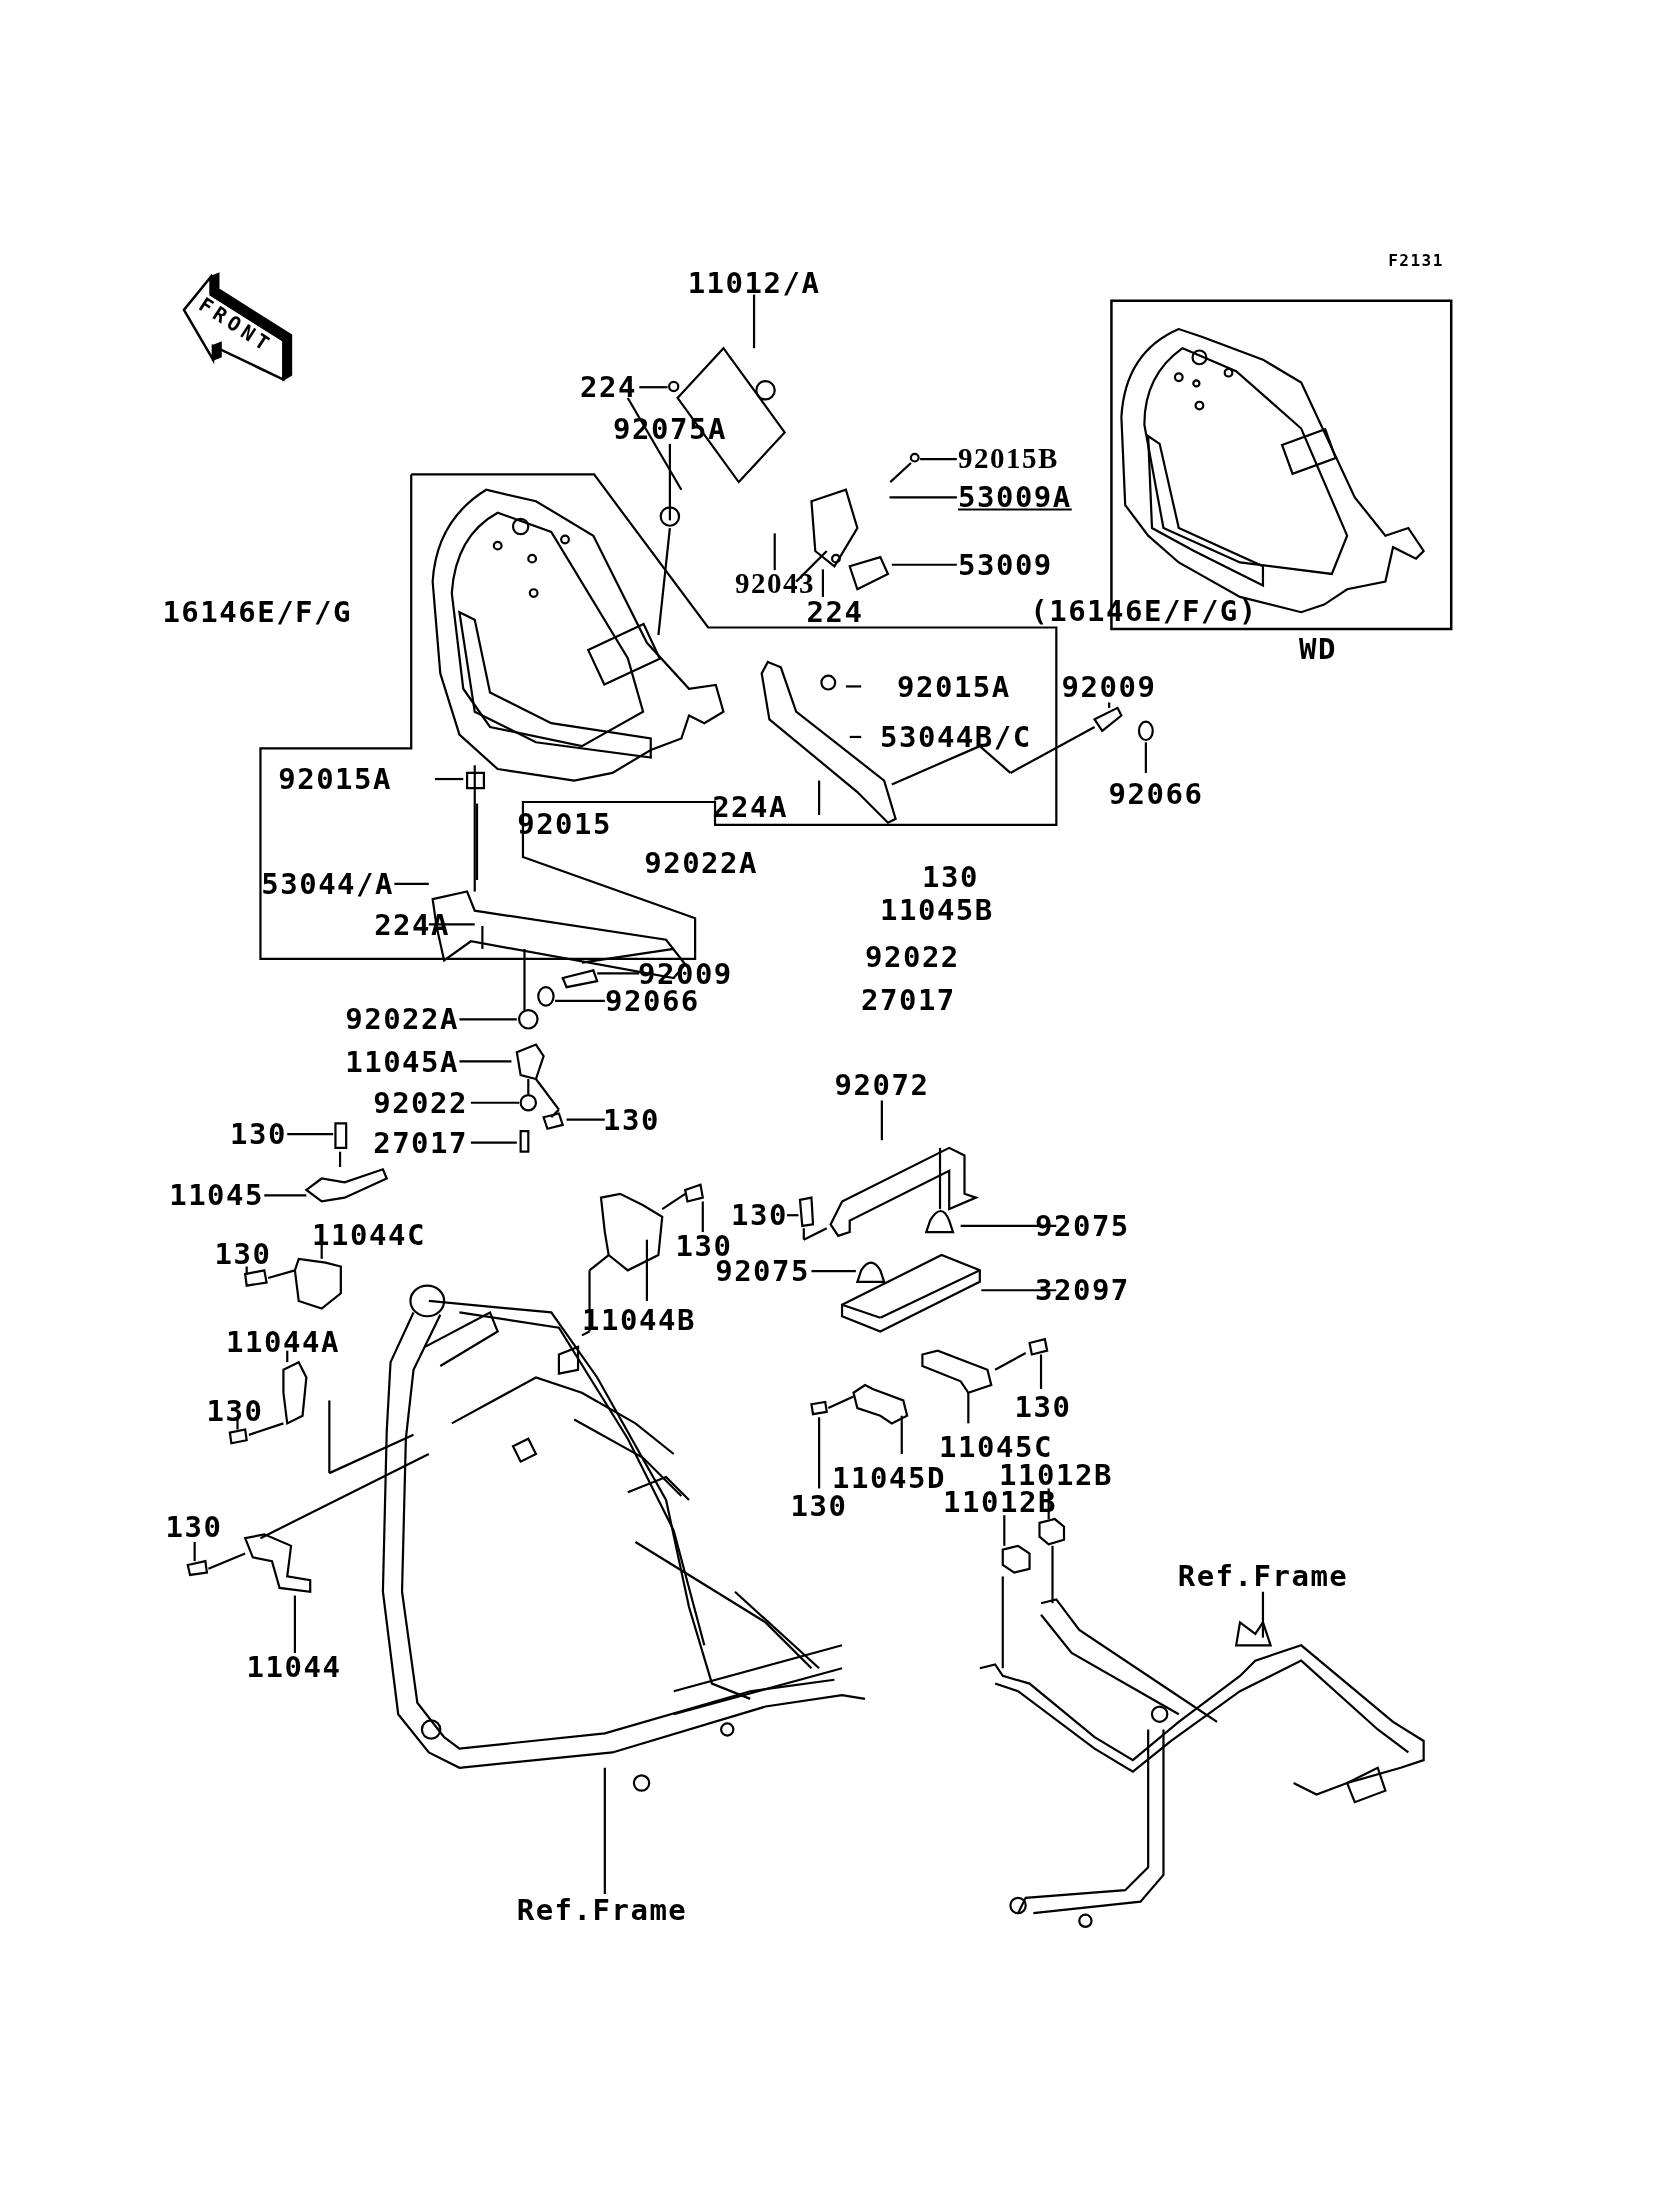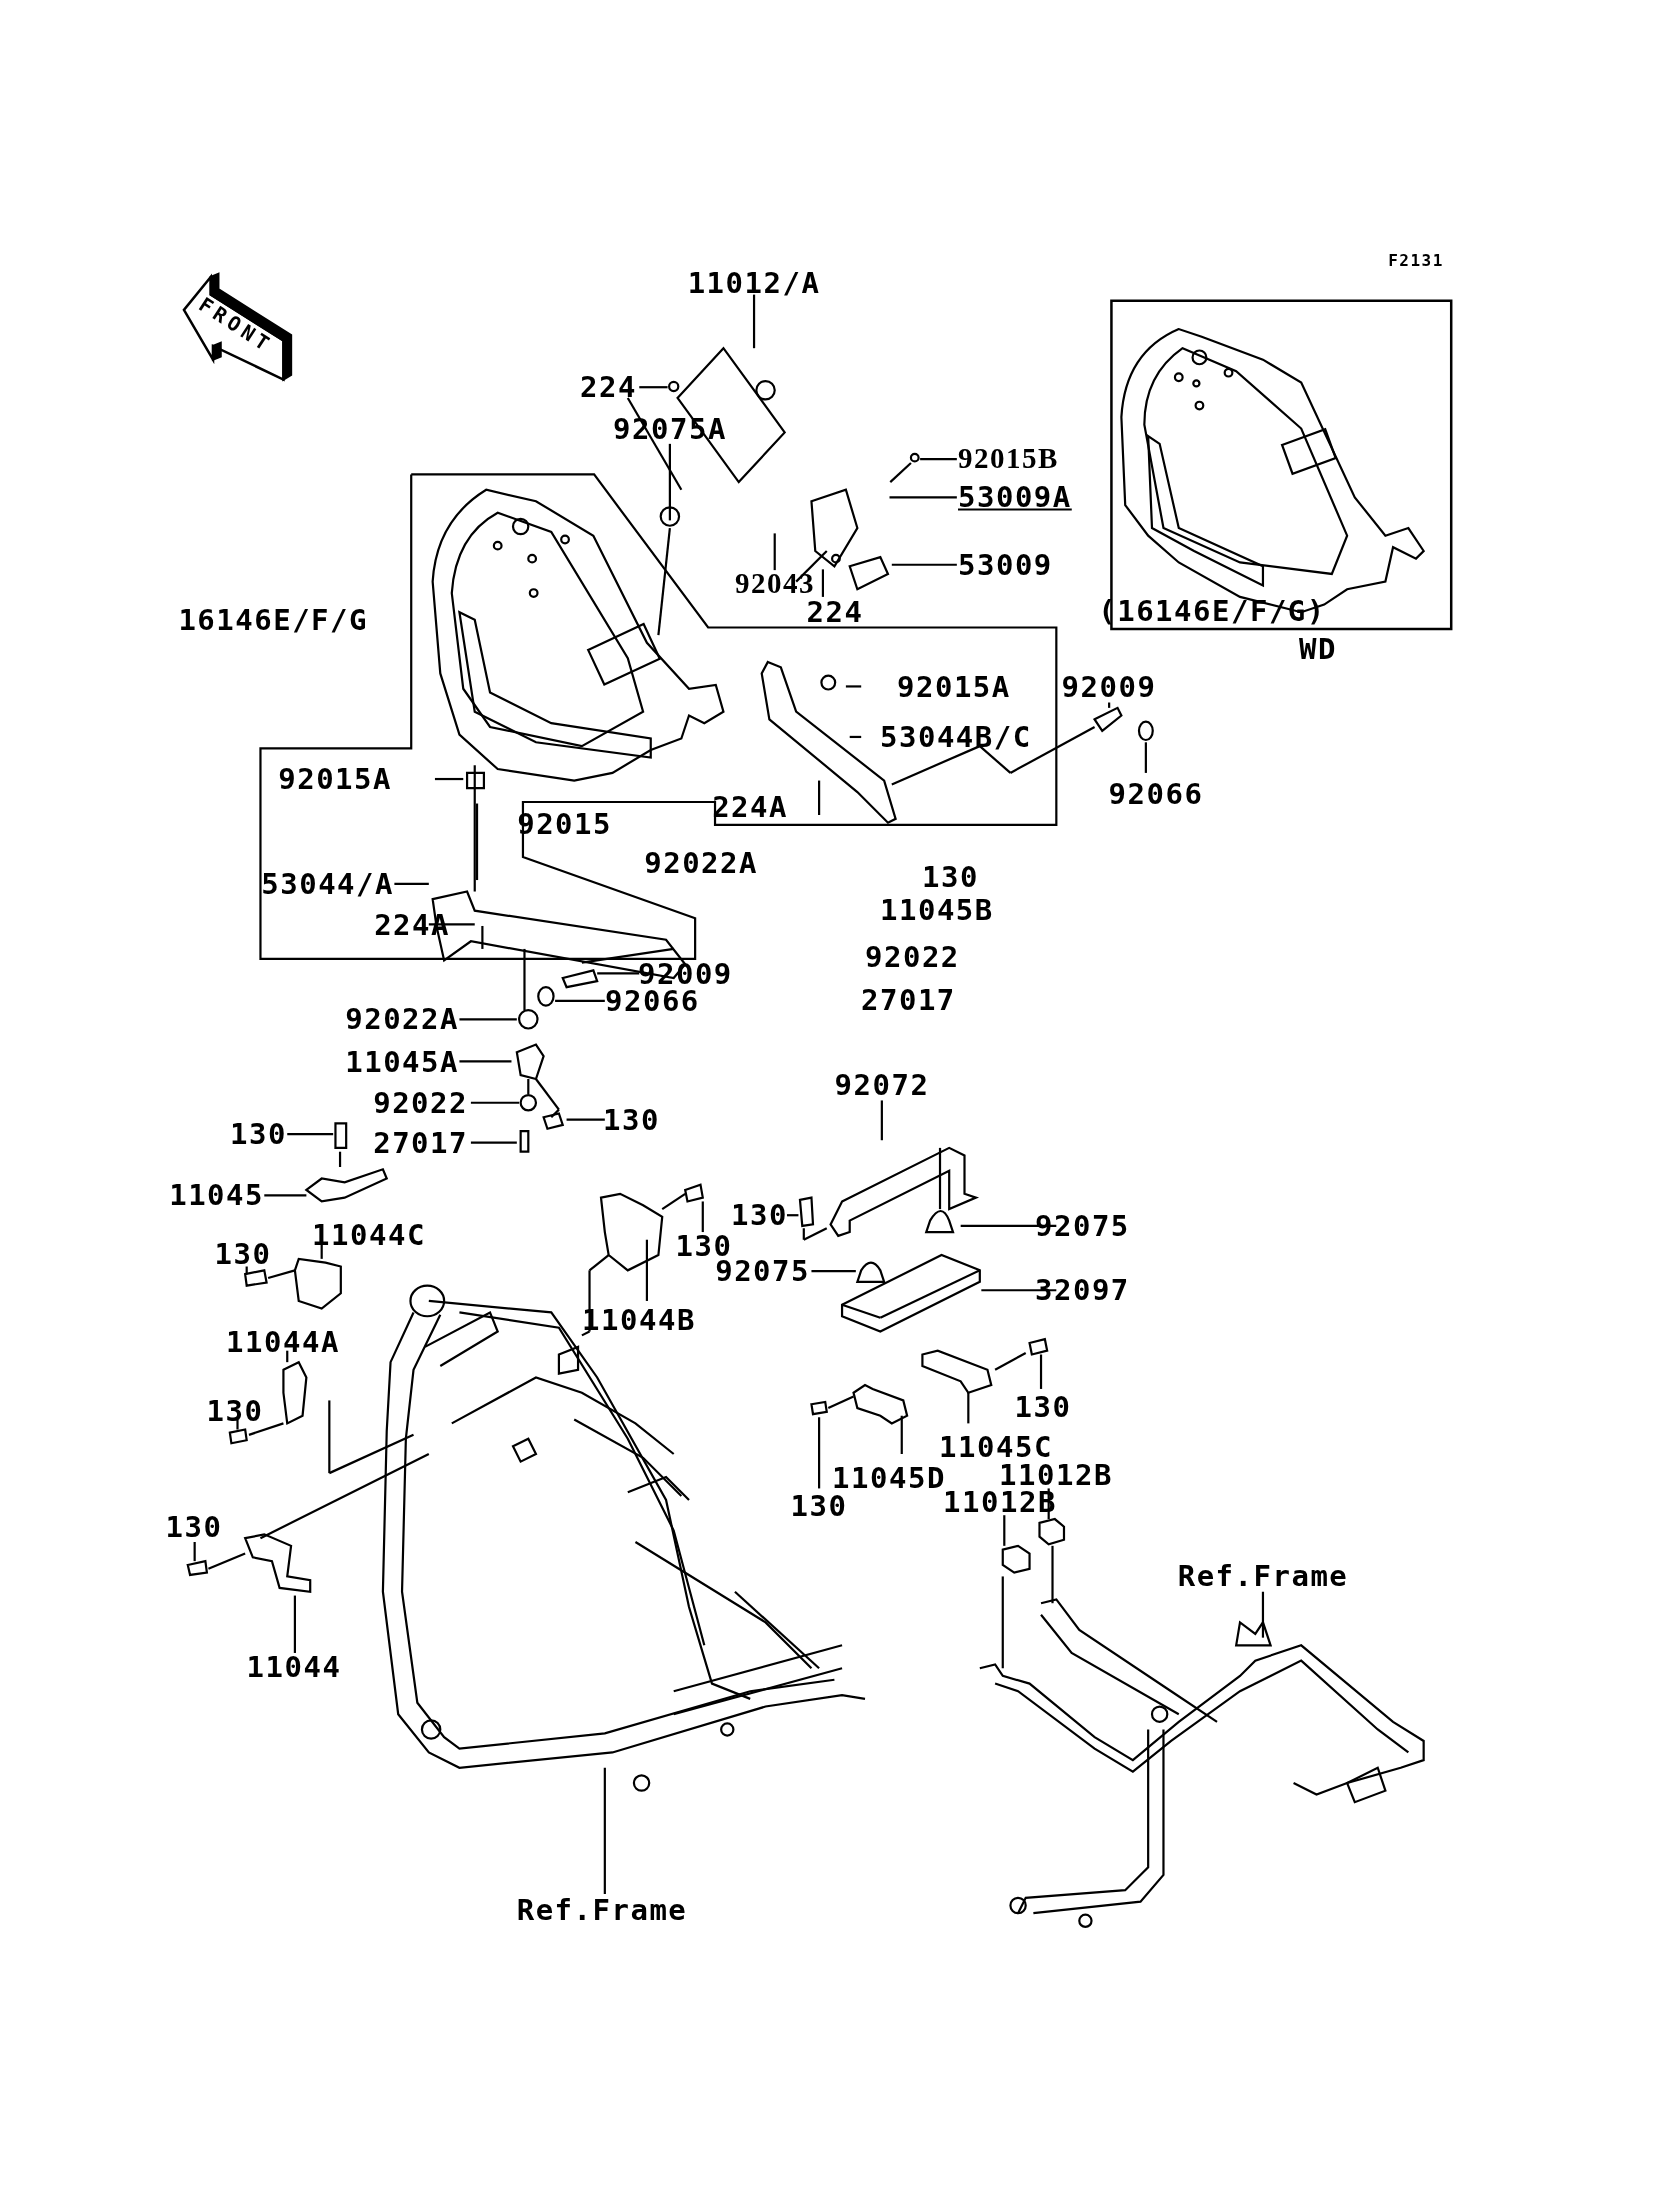--- a/index.html
+++ b/index.html
@@ -232,21 +232,21 @@
 <div class="lbl" style="left:236px;top:325px;font-size:20px;letter-spacing:4.6px;transform:translate(-50%,-50%) rotate(33deg);">FRONT</div>
 
 <div class="lbl" style="left:754px;top:283px;">11012/A</div>
 <div class="lbl r" style="left:637px;top:387px;">224</div>
 <div class="lbl" style="left:670px;top:429px;">92075A</div>
 <div class="lbl l" style="left:958px;top:458px;font-family:Liberation Serif, serif;">92015B</div>
 <div class="lbl l" style="left:958px;top:497px;text-decoration:underline;">53009A</div>
 <div class="lbl" style="left:775px;top:583px;font-family:Liberation Serif, serif;">92043</div>
 <div class="lbl l" style="left:958px;top:565px;">53009</div>
 <div class="lbl" style="left:835px;top:612px;">224</div>
-<div class="lbl r" style="left:368px;top:612px;margin-top:8px;">16146E/F/G</div>
+<div class="lbl r" style="left:352px;top:612px;">16146E/F/G</div>
 <div class="lbl" style="left:1109px;top:687px;">92009</div>
 <div class="lbl" style="left:1156px;top:794px;">92066</div>
 <div class="lbl l" style="left:897px;top:687px;">92015A</div>
 <div class="lbl l" style="left:880px;top:737px;">53044B/C</div>
 <div class="lbl r" style="left:788px;top:807px;">224A</div>
 <div class="lbl r" style="left:392px;top:779px;">92015A</div>
 <div class="lbl r" style="left:612px;top:824px;">92015</div>
 <div class="lbl r" style="left:758px;top:863px;">92022A</div>
 <div class="lbl l" style="left:922px;top:877px;">130</div>
 <div class="lbl l" style="left:880px;top:910px;">11045B</div>
@@ -276,17 +276,17 @@
 <div class="lbl" style="left:1043px;top:1407px;">130</div>
 <div class="lbl" style="left:235px;top:1411px;">130</div>
 <div class="lbl" style="left:996px;top:1447px;">11045C</div>
 <div class="lbl" style="left:1056px;top:1475px;">11012B</div>
 <div class="lbl" style="left:889px;top:1478px;">11045D</div>
 <div class="lbl" style="left:819px;top:1506px;">130</div>
 <div class="lbl" style="left:1000px;top:1502px;">11012B</div>
 <div class="lbl" style="left:194px;top:1527px;">130</div>
 <div class="lbl" style="left:294px;top:1667px;">11044</div>
 
-<div class="lbl" style="left:1212px;top:611px;">(16146E/F/G)</div>
+<div class="lbl" style="left:1144px;top:611px;">(16146E/F/G)</div>
 <div class="lbl" style="left:1318px;top:649px;">WD</div>
 <div class="lbl" style="left:1263px;top:1576px;">Ref.Frame</div>
 <div class="lbl" style="left:602px;top:1910px;">Ref.Frame</div>
 
 
 </body></html>

